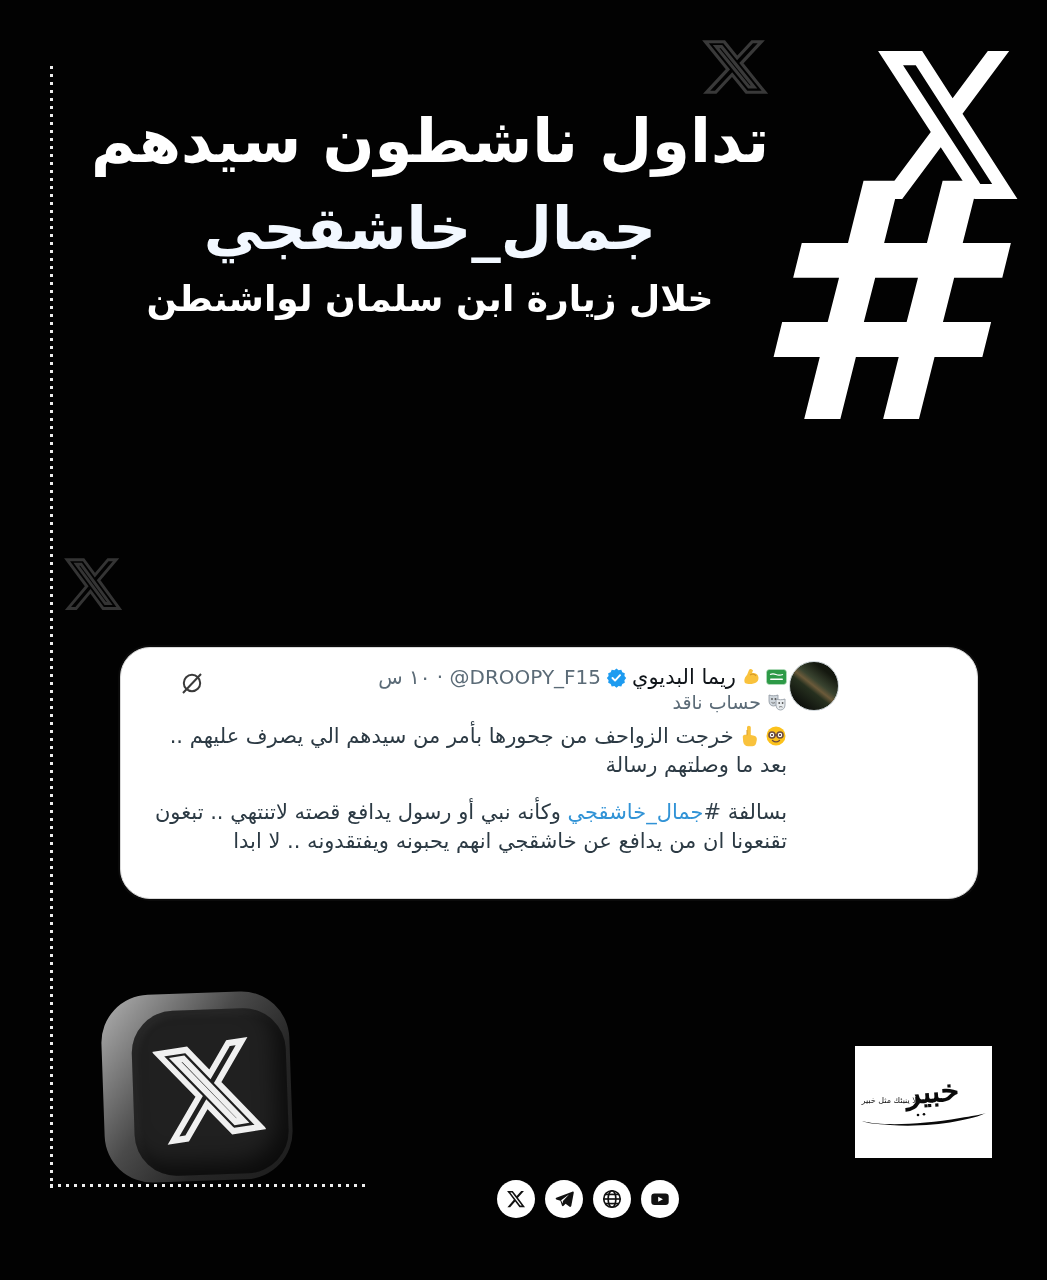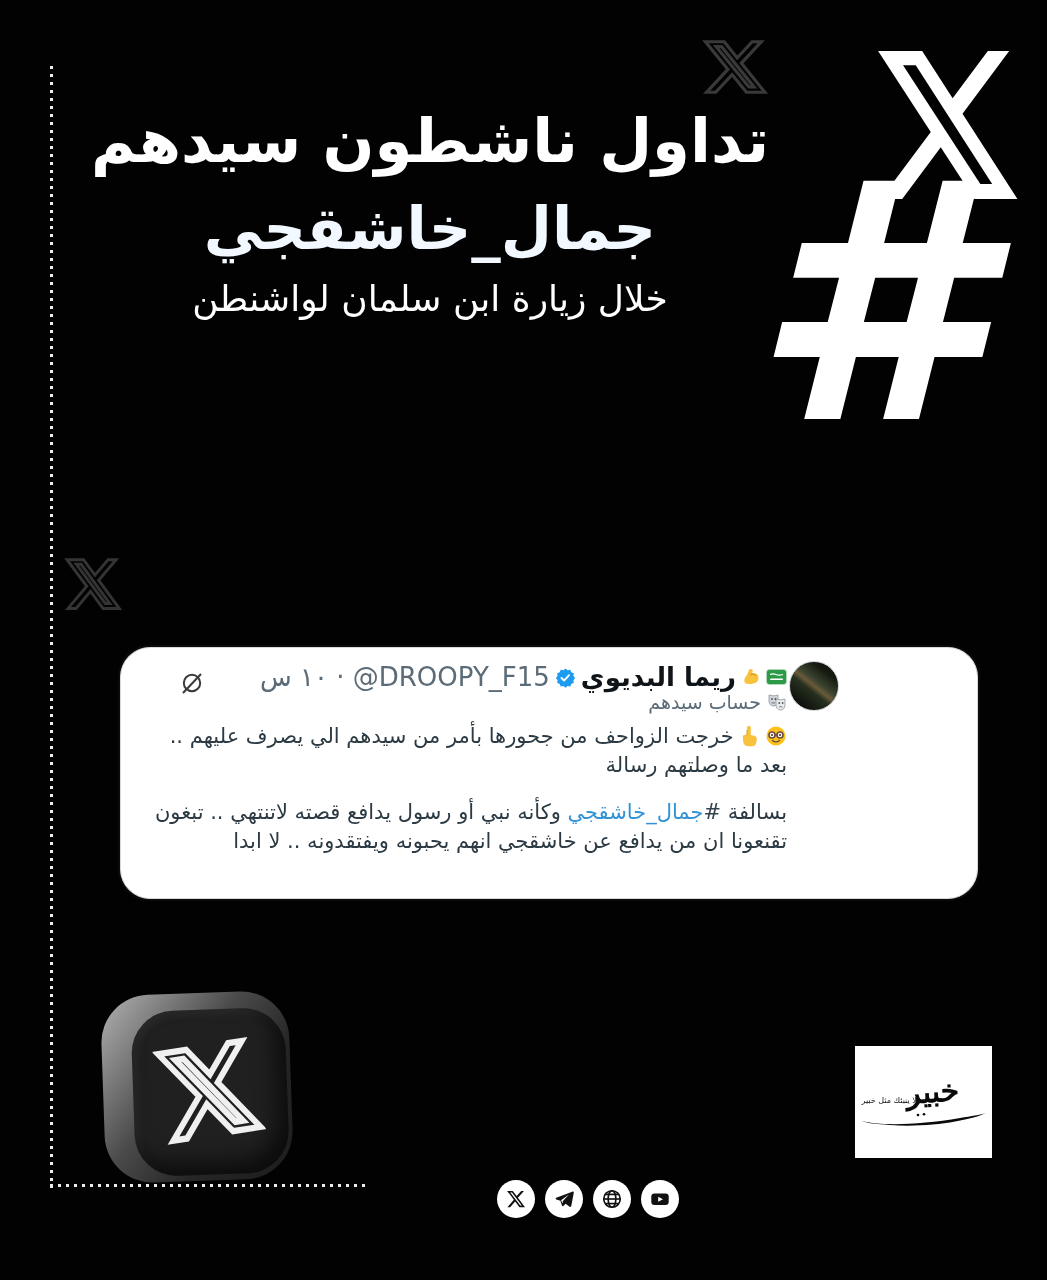--- a/index.html
+++ b/index.html
@@ -11,40 +11,40 @@
   
   .dot-v{position:absolute;left:50px;top:66px;width:3px;height:1122px;
     background:repeating-linear-gradient(to bottom,#ededed 0 3px,transparent 3px 8px);}
   .dot-h{position:absolute;left:50px;top:1184px;height:3px;width:316px;
     background:repeating-linear-gradient(to right,#ededed 0 3px,transparent 3px 8px);}
   
   .headline{position:absolute;left:40px;top:96px;width:780px;text-align:center;direction:rtl;color:#fff;}
   .hl1{font-size:61px;font-weight:bold;line-height:90px;}
   .hl2{font-size:59px;font-weight:bold;line-height:86px;color:#f2f8ff;}
   .hl3{font-size:36px;font-weight:bold;line-height:60px;margin-top:10px;}
-  .hl4{font-size:36px;font-weight:normal;line-height:54px;}
+  .hl4{font-size:36px;font-weight:bold;line-height:54px;}
   
   .x-big{position:absolute;left:870px;top:34px;width:155px;height:182px;}
   .x-faded-top{position:absolute;left:702px;top:36px;width:66px;height:62px;opacity:.95;}
   .x-faded-left{position:absolute;left:64px;top:554px;width:58px;height:60px;}
   .hash-big{position:absolute;left:752px;top:142px;width:200px;height:340px;
     color:#fff;font-size:332px;font-weight:bold;font-style:italic;line-height:0.98;
     font-family:"DejaVu Sans",sans-serif;}
   
   .tweet-card{position:absolute;left:120px;top:647px;width:858px;height:252px;background:#fff;
     border:1px solid #d9d9d9;border-radius:30px;direction:rtl;
     padding:16px 40px 20px 32px;box-shadow:0 0 0 2px rgba(255,255,255,.04);}
   .slash-icon{position:absolute;left:58px;top:22px;width:26px;height:26px;}
   .avatar{position:absolute;right:138px;top:13px;width:50px;height:50px;border-radius:50%;
     background:linear-gradient(38deg,#10130e 18%,#26301f 42%,#6b5a3a 50%,#3a4430 58%,#14180f 78%);
     border:1px solid #cfd6da;}
   .t-content{margin-right:150px;}
   .name-row{display:flex;align-items:center;gap:5px;line-height:26px;white-space:nowrap;}
-  .t-name{font-size:26px;font-weight:bold;color:#0f1419;}
-  .t-meta{font-size:26px;color:#5b6b77;}
+  .t-name{font-size:21px;font-weight:normal;color:#0f1419;}
+  .t-meta{font-size:20px;color:#5b6b77;}
   .bio-row{display:flex;align-items:center;gap:6px;line-height:24px;font-size:19px;color:#5b6b77;}
   .t-body{margin-top:8px;font-size:21px;line-height:29px;color:#2c3a44;}
   .t-body p{margin:0;text-align:right;}
   .t-body .p3{margin-top:18px;}
   .hash-sign{color:#33414c;}
   .hash-link{color:#3193d6;}
   .emoji{display:inline-block;vertical-align:-4px;}
   .emoji svg{display:block;}
   
   .x3d{position:absolute;left:103px;top:993px;width:188px;height:188px;transform:rotate(-2deg);}
@@ -137,21 +137,21 @@
             <path d="M2 2c3 1 6 1 9 0v6c0 3-2 5-4.5 5S2 11 2 8z" fill="#cfd6dc" stroke="#8d969e" stroke-width="0.8"></path>
             <path d="M9 6c3 1 6 1 9 0v6c0 3-2 5-4.5 5S9 15 9 12z" fill="#e8ecef" stroke="#8d969e" stroke-width="0.8"></path>
             <circle cx="5" cy="6" r="0.9" fill="#555"></circle>
               <circle cx="8.4" cy="6" r="0.9" fill="#555"></circle>
             <circle cx="12.2" cy="10" r="0.9" fill="#555"></circle>
               <circle cx="15.6" cy="10" r="0.9" fill="#555"></circle>
             <path d="M4.5 9.5c1 .8 2.5.8 3.5 0" stroke="#555" stroke-width="0.8" fill="none"></path>
             <path d="M12 14.2c1 -.8 2.5 -.8 3.5 0" stroke="#555" stroke-width="0.8" fill="none"></path>
           </svg>
         </span>
-        <span>حساب سيدهم</span>
+        <span>حساب ناقد</span>
       </div>
 
       <div class="t-body">
         <p>
           <span class="emoji">
             <svg width="22" height="22" viewBox="0 0 22 22">
               <circle cx="11" cy="11" r="9.5" fill="#fcc21b"></circle>
               <circle cx="7" cy="10" r="3" fill="#fff" stroke="#6d4c41" stroke-width="1.6"></circle>
               <circle cx="15" cy="10" r="3" fill="#fff" stroke="#6d4c41" stroke-width="1.6"></circle>
               <line x1="9.8" y1="10" x2="12.2" y2="10" stroke="#6d4c41" stroke-width="1.6"></line>

